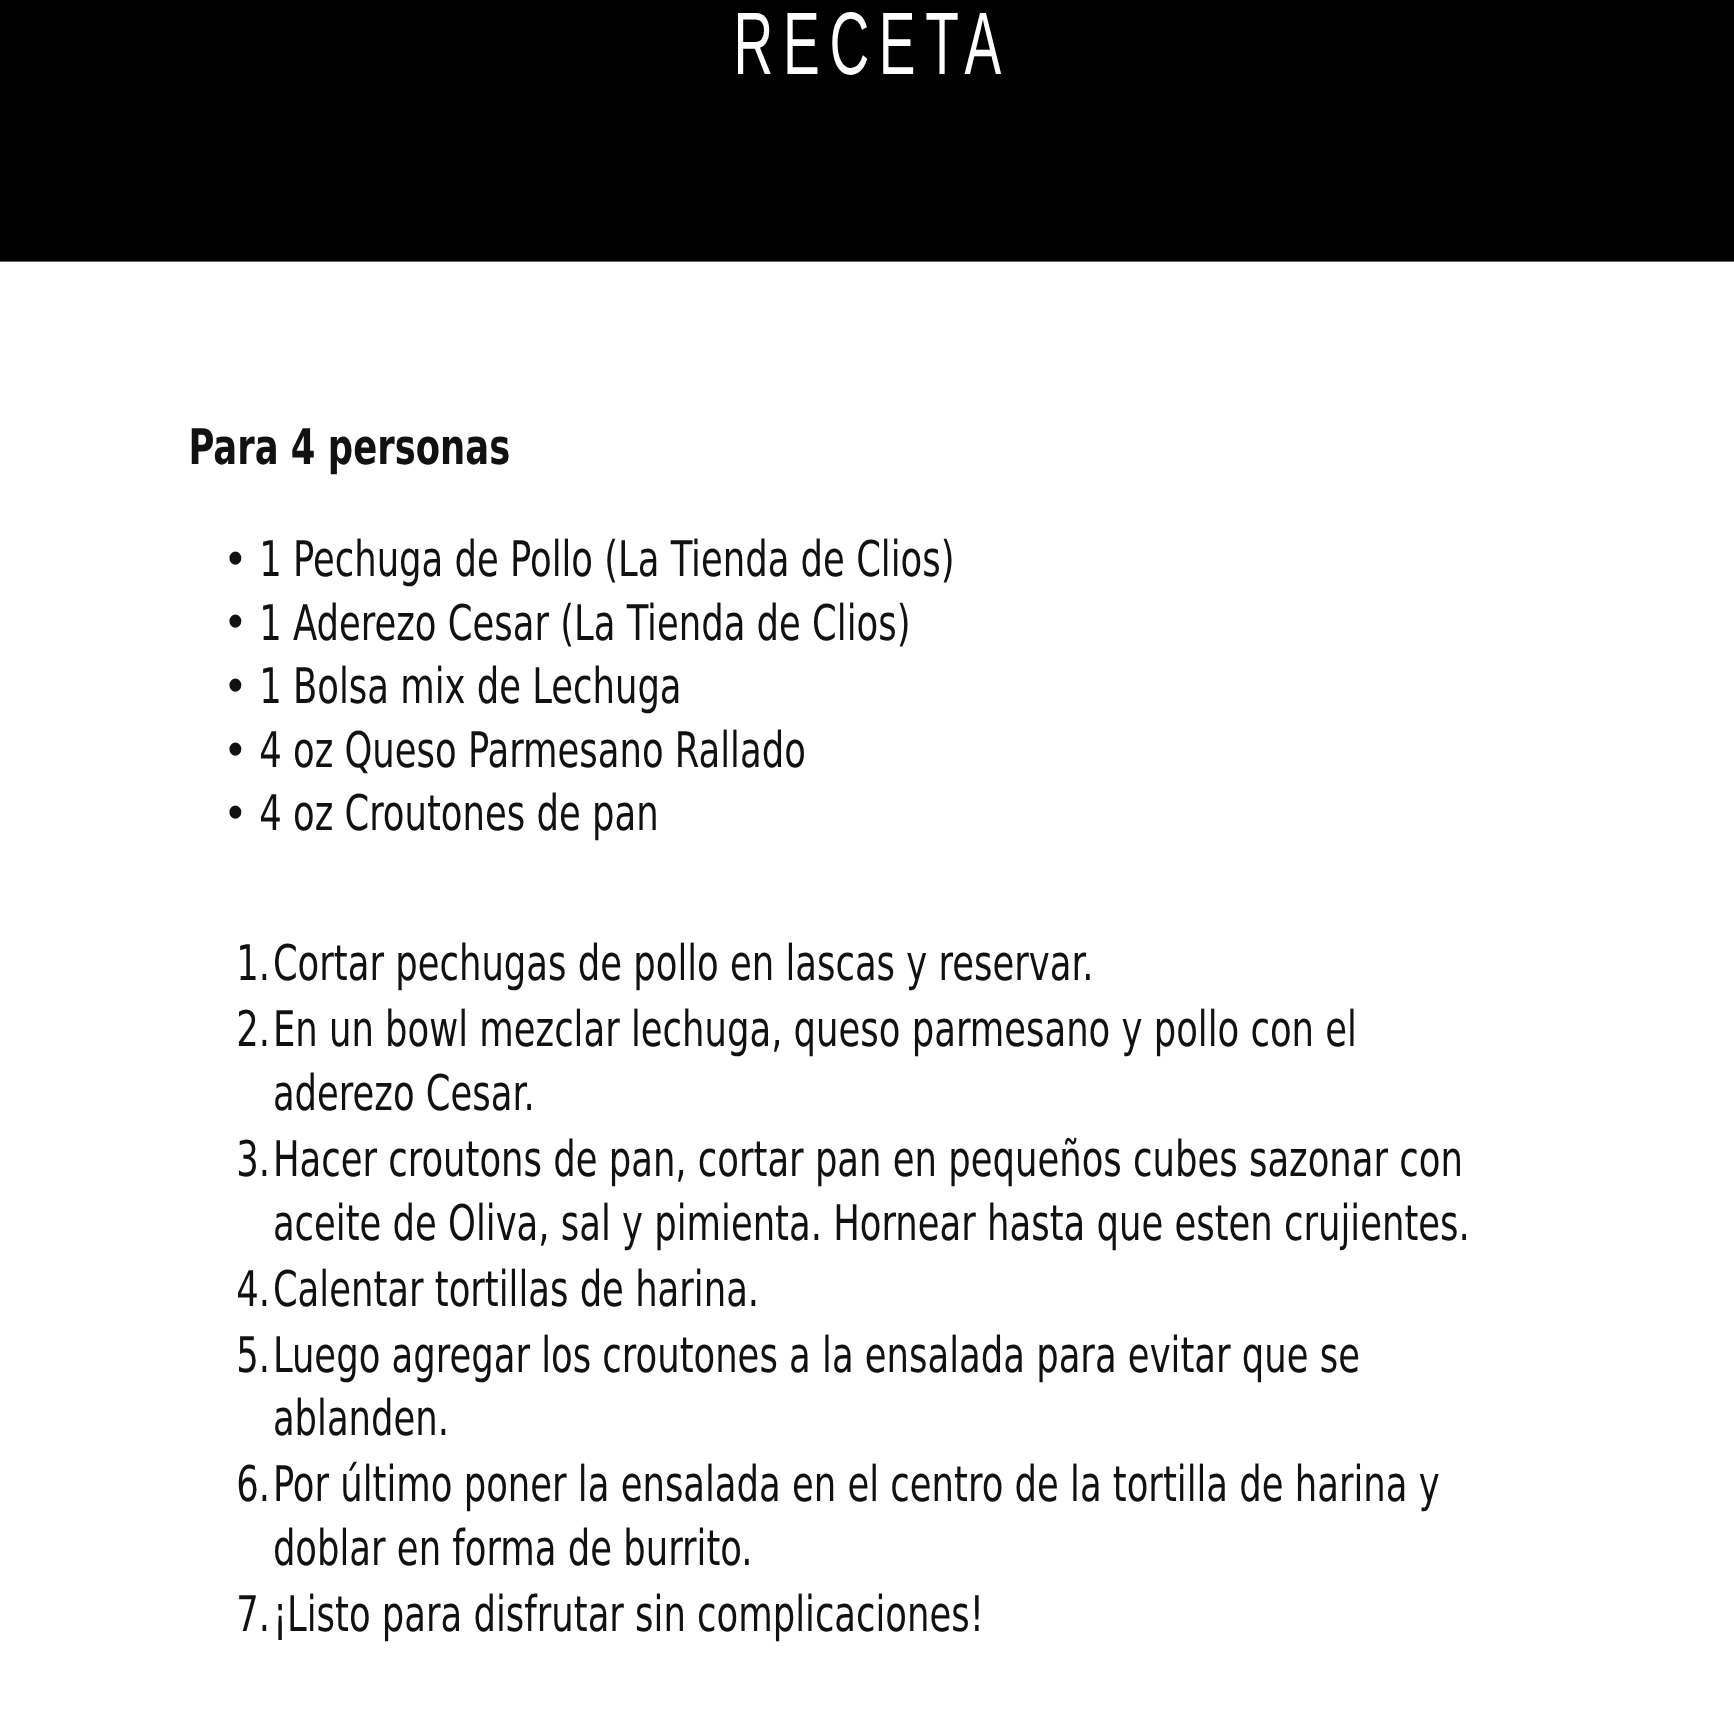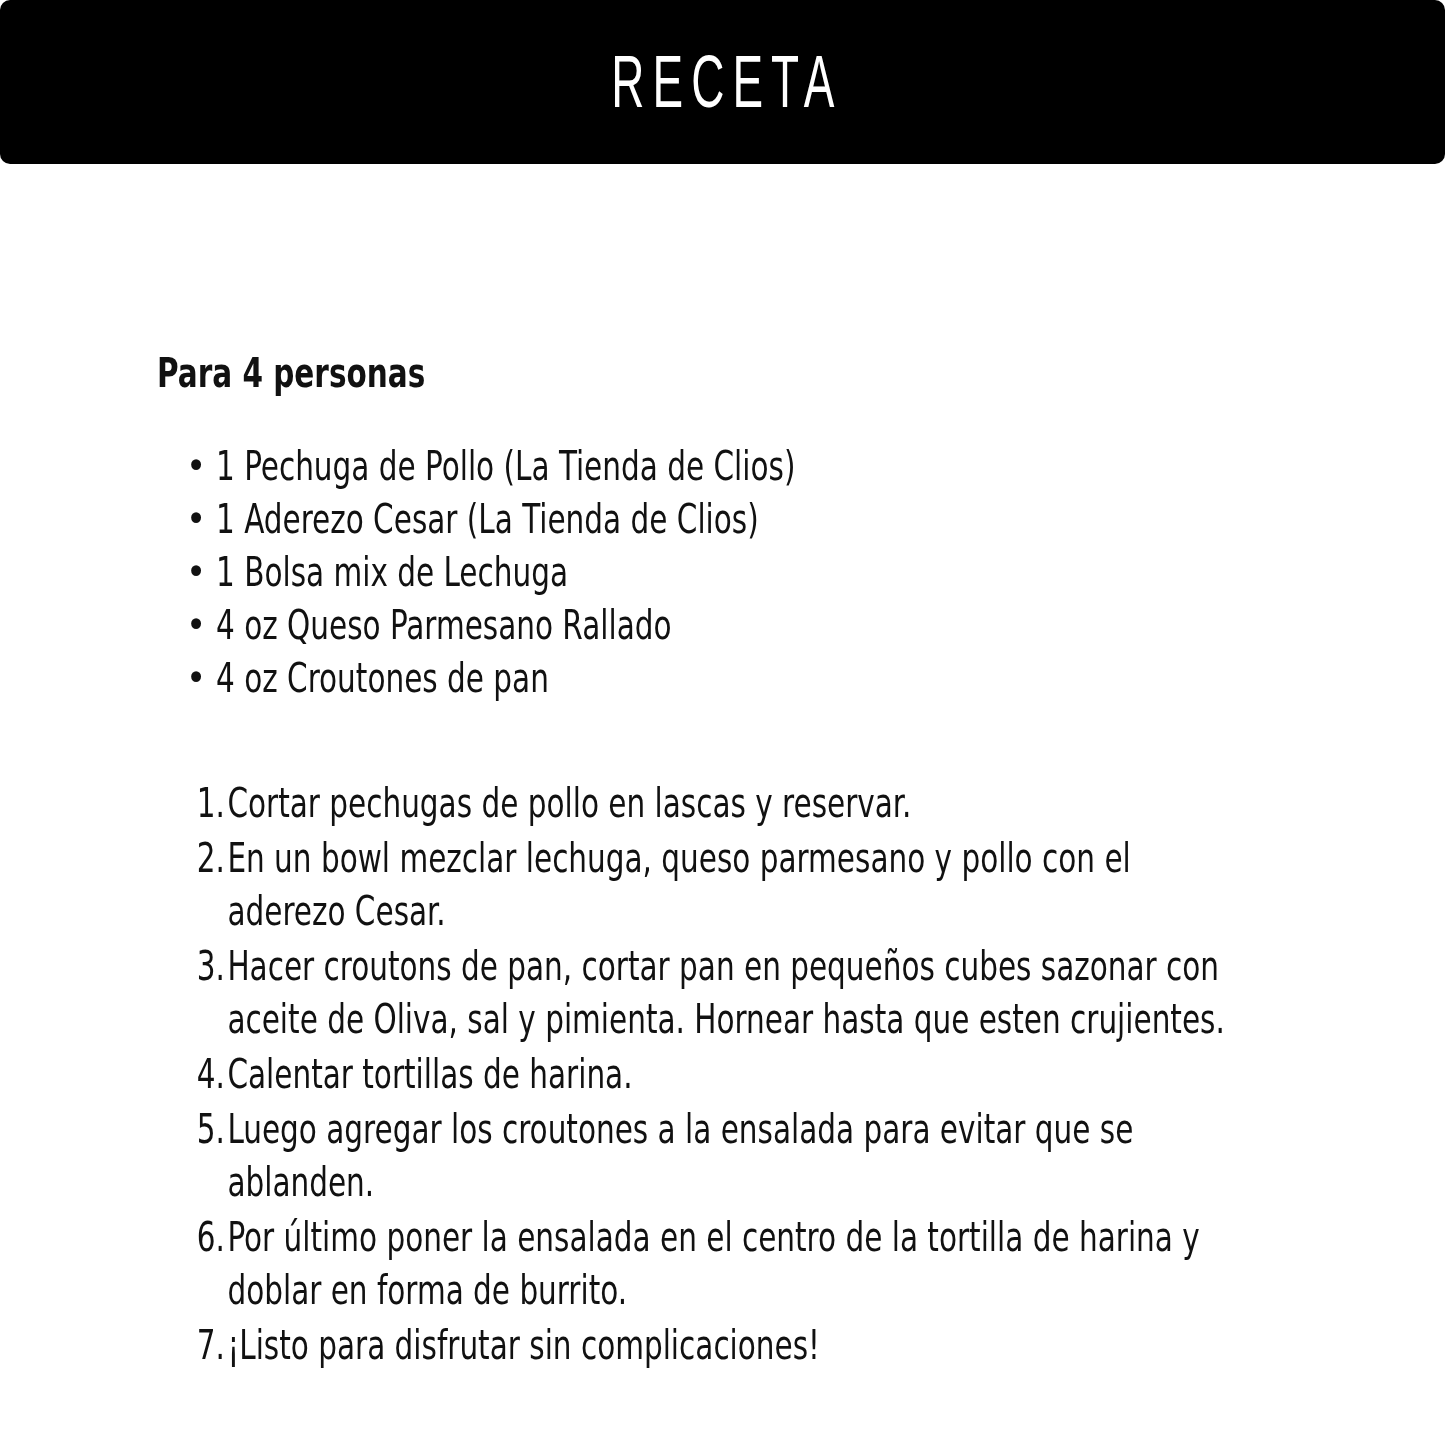--- a/index.html
+++ b/index.html
@@ -19,26 +19,24 @@
     height: 1445px;
     background: #ffffff;
   }
 
   
   .header-band {
     position: absolute;
     top: 0;
     left: 0;
     width: 1445px;
-    height: 164px;
+    height: 218px;
     background: #000000;
     display: flex;
-    align-items: center;
     justify-content: center;
-    border-radius: 10px;
   }
   .header-title {
     color: #ffffff;
     font-size: 74px;
     line-height: 1;
     font-weight: 400;
     letter-spacing: 13px;
     text-indent: 13px;
     transform: scaleX(0.62);
     transform-origin: center center;

